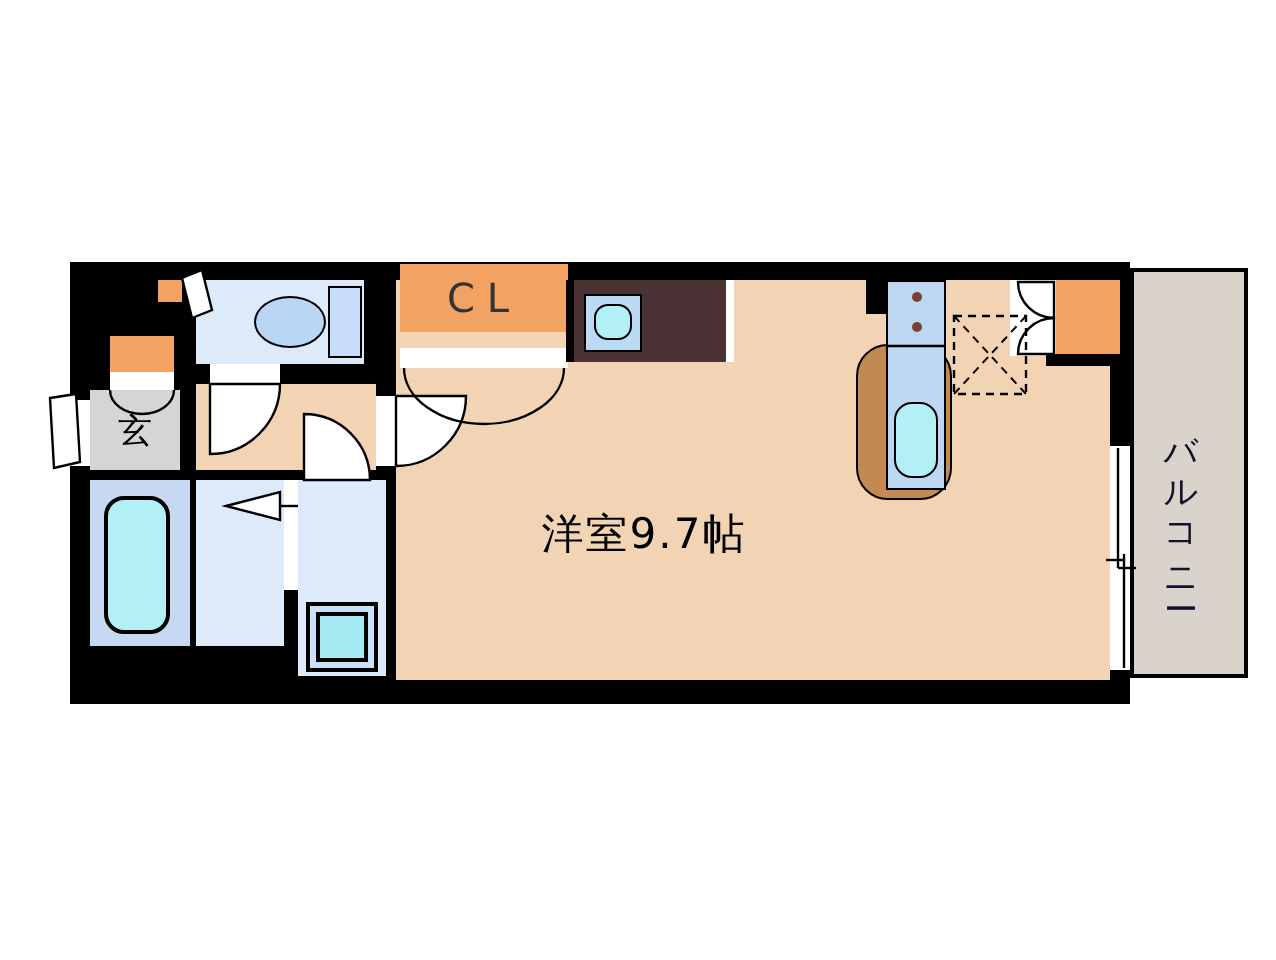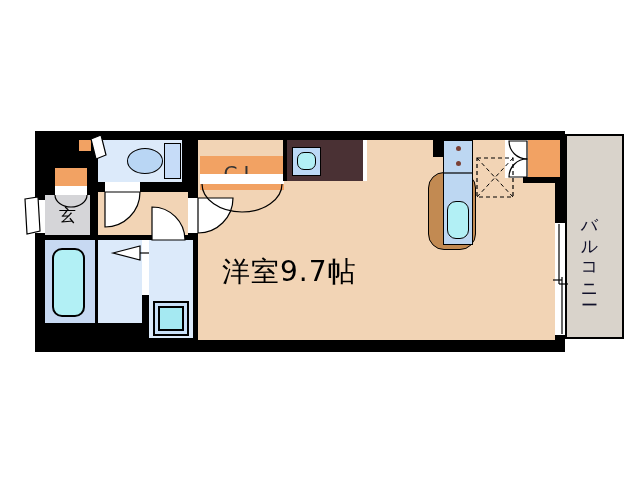--- a/index.html
+++ b/index.html
@@ -18,21 +18,21 @@
   .f-laundry{left:149px;top:240px;width:44px;height:98px;background:#DCEAFA;}
   .sep-bathwash{left:95px;top:240px;width:3px;height:83px;background:#000;}
   .wall-hall-genkan{left:90px;top:192px;width:8px;height:43px;background:#000;}
   .strip-washlaundry{left:142px;top:240px;width:7px;height:55px;background:#fff;}
   
   .ps-orange{left:79px;top:140px;width:12px;height:11px;background:#F2A263;}
   .shoebox{left:55px;top:168px;width:32px;height:18px;background:#F2A263;}
   .shoebox-strip{left:55px;top:186px;width:32px;height:9px;background:#fff;}
   .toilet-tank{left:164px;top:143px;width:17px;height:36px;background:#C6DCF8;border:1px solid #000;}
   .toilet-bowl{left:127px;top:148px;width:36px;height:26px;background:#B9D6F4;border:1px solid #000;border-radius:50%;}
-  .cl-box{left:200px;top:156px;width:84px;height:34px;background:#F2A263;color:#333;font-size:20px;letter-spacing:6px;display:flex;align-items:center;justify-content:center;}
+  .cl-box{left:200px;top:132px;width:84px;height:34px;background:#F2A263;color:#333;font-size:20px;letter-spacing:6px;display:flex;align-items:center;justify-content:center;}
   .cl-strip{left:200px;top:174px;width:84px;height:10px;background:#fff;}
   .sliver-clbasin{left:283px;top:140px;width:5px;height:41px;background:#000;}
   .basin-box{left:287px;top:140px;width:76px;height:41px;background:#4A3134;}
   .basin-inner{left:292px;top:147px;width:29px;height:29px;background:#BCD9F6;border:1px solid #000;}
   .basin-sink{left:297px;top:152px;width:19px;height:18px;background:#B2F0F5;border:1px solid #000;border-radius:7px;}
   .gap-basintv{left:363px;top:140px;width:4px;height:41px;background:#fff;}
   .tv-box{left:367px;top:140px;width:66px;height:32px;background:#4A3134;color:#fff;font-size:16px;display:flex;align-items:center;justify-content:center;}
   .blk-tvkitchen{left:433px;top:140px;width:10px;height:17px;background:#000;}
   .kcounter{left:428px;top:172px;width:48px;height:78px;background:#C28A52;border:1px solid #000;border-radius:16px;}
   .kunit{left:443px;top:140px;width:30px;height:105px;background:#BDD7F2;border:1px solid #000;}
@@ -51,21 +51,21 @@
   .gap-window{left:555px;top:223px;width:11px;height:112px;background:#fff;}
   
   .tub{left:52px;top:248px;width:33px;height:69px;background:#B2F0F5;border:2px solid #000;border-radius:10px;}
   .washer-outer{left:153px;top:301px;width:36px;height:35px;background:#C9E0F8;border:2px solid #000;}
   .washer-inner{left:158px;top:306px;width:26px;height:25px;background:#A5E9F2;border:2px solid #000;}
   
   .balcony{left:565px;top:134px;width:59px;height:205px;background:#D9D3CB;border:2px solid #000;}
   .balcony-label{left:580px;top:192px;width:22px;height:120px;writing-mode:vertical-rl;text-orientation:mixed;font-size:17px;letter-spacing:3px;color:#11112B;text-align:center;}
   
   .genkan-label{left:45px;top:204px;width:45px;text-align:center;font-size:17px;color:#000;}
-  .room-label{left:222px;top:253px;width:200px;text-align:left;font-size:28px;color:#000;letter-spacing:1px;}
+  .room-label{left:222px;top:253px;width:200px;text-align:center;font-size:21px;color:#000;letter-spacing:1px;}
   svg.overlay{position:absolute;left:0;top:0;pointer-events:none;}
 </style>
 </head>
 <body>
 
 <div class="stage">
 
   <div class="abs wallbase"></div>
 
   <div class="abs f-main"></div>

